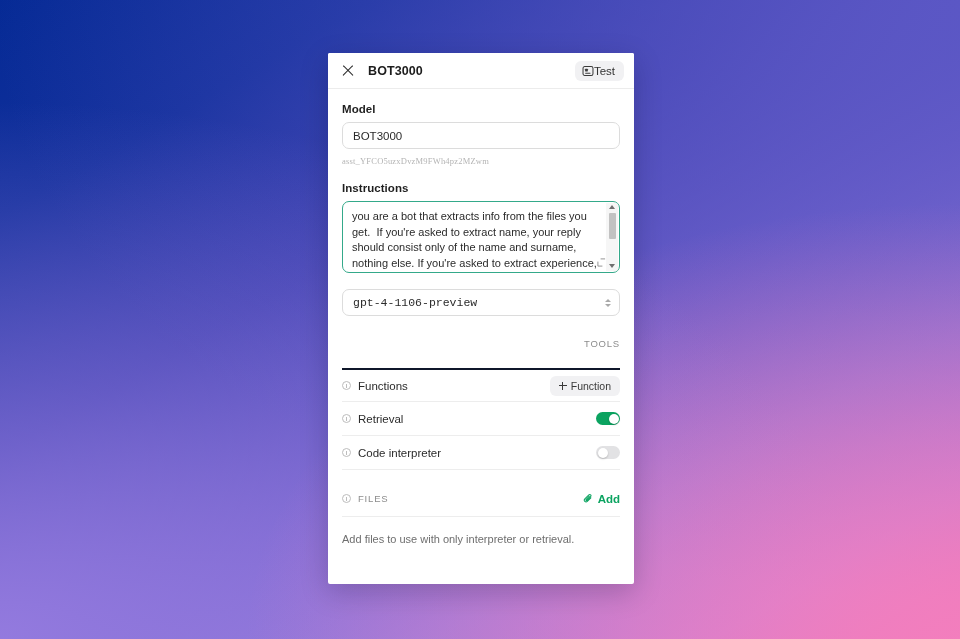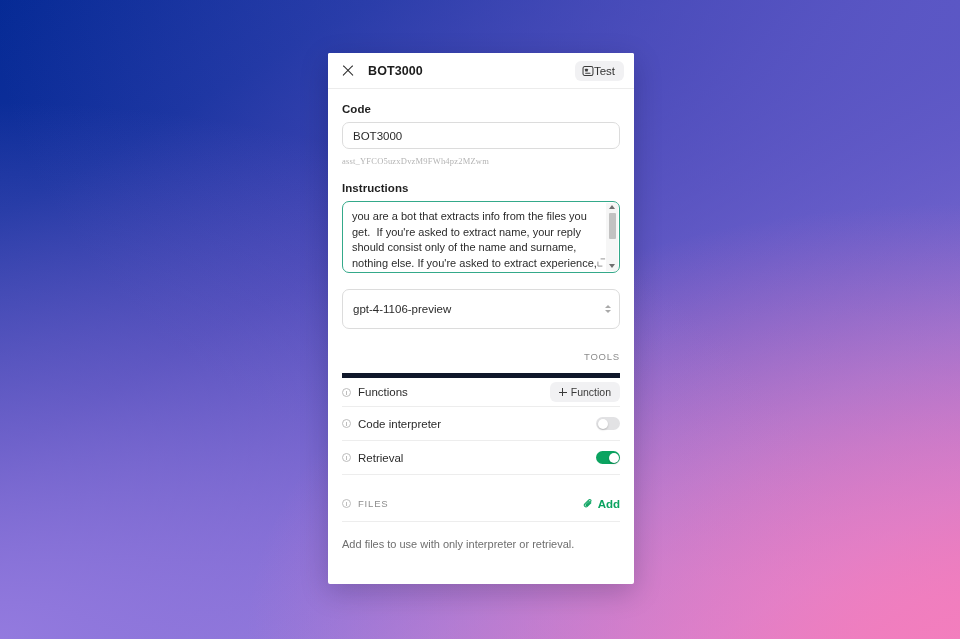--- a/index.html
+++ b/index.html
@@ -178,25 +178,25 @@
   .resize-handle {
     position: absolute;
     right: 13px; bottom: 5px;
     width: 9px; height: 9px;
     cursor: nwse-resize;
   }
 
   .select-wrap { position: relative; width: 100%; }
   .select-box {
     width: 100%;
-    height: 40px;
+    height: 27px;
     border: 1px solid #dcdcdc;
     border-radius: 7px;
     padding: 0 24px 0 10px;
-    font-family: Liberation Sans, sans-serif;
+    font-family: Liberation Mono, monospace;
     font-size: 11.5px;
     color: #2b2b2b;
     background: #fff;
     display: flex;
     align-items: center;
     cursor: pointer;
   }
   .select-chevrons {
     position: absolute;
     right: 9px; top: 50%;
@@ -221,21 +221,21 @@
     margin: 22px 0 0 0;
     text-align: right;
   }
 
   .tool-row {
     display: flex;
     align-items: center;
     height: 34px;
     border-bottom: 1px solid #ededed;
   }
-  .tool-row.first { border-top: 5px solid #0f172a; margin-top: 11px; justify-content: center; }
+  .tool-row.first { border-top: 2px solid #0f172a; margin-top: 19px; justify-content: center; }
 
   .info-icon {
     width: 9px; height: 9px;
     border: 1px solid #bdbdbd;
     border-radius: 50%;
     position: relative;
     flex: 0 0 9px;
     margin-right: 7px;
   }
   .info-icon::after {
@@ -343,21 +343,21 @@
         <rect x="3.6" y="4.4" width="3.2" height="3.2" rx="0.5" fill="#3a3a3a"></rect>
         <rect x="3.6" y="9.0" width="6.4" height="1.1" rx="0.5" fill="#3a3a3a"></rect>
       </svg>
       <span class="test-btn-label">Test</span>
     </button>
   </div>
 
   <div class="card-body">
 
     <div>
-      <div class="field-label">Code</div>
+      <div class="field-label">Model</div>
       <input class="text-input" type="text" value="BOT3000" placeholder="Name your assistant" style="">
       <div class="assistant-id">asst_YFCO5uzxDvzM9FWh4pz2MZwm</div>
     </div>
 
     <div class="block-gap">
       <div class="field-label">Instructions</div>
       <div class="textarea-wrap">
         <textarea class="instructions-text" placeholder="You are a helpful assistant." style="">you are a bot that extracts info from the files you get.  If you're asked to extract name, your reply should consist only of the name and surname, nothing else. If you're asked to extract experience, your reply should consist</textarea>
         <div class="fake-scrollbar">
           <div class="sb-arrow up"></div>
@@ -389,30 +389,30 @@
       <div class="info-icon"></div>
       <span class="tool-label">Functions</span>
       <button class="fn-btn">
         <span class="plus-icon"></span>
         <span>Function</span>
       </button>
     </div>
 
     <div class="tool-row">
       <div class="info-icon"></div>
+      <span class="tool-label">Retrieval</span>
+      <div class="toggle on">
+        <div class="knob"></div>
+      </div>
+    </div>
+
+    <div class="tool-row">
+      <div class="info-icon"></div>
       <span class="tool-label">Code interpreter</span>
       <div class="toggle off">
-        <div class="knob"></div>
-      </div>
-    </div>
-
-    <div class="tool-row">
-      <div class="info-icon"></div>
-      <span class="tool-label">Retrieval</span>
-      <div class="toggle on">
         <div class="knob"></div>
       </div>
     </div>
 
     <div class="files-row" style="margin-top:11px;">
       <div class="info-icon"></div>
       <span class="files-label">FILES</span>
       <div class="add-link">
         <svg class="clip-icon" viewBox="0 0 12 12">
           <path d="M8.6 5.3 L4.7 9.2 a1.9 1.9 0 0 1-2.7-2.7 L6.4 2.1 a1.3 1.3 0 0 1 1.9 1.9 L4.2 8.1 a0.65 0.65 0 0 1-0.9-0.9 L6.9 3.5" fill="none" stroke="#0ba360" stroke-width="1.1" stroke-linecap="round" stroke-linejoin="round"></path>

